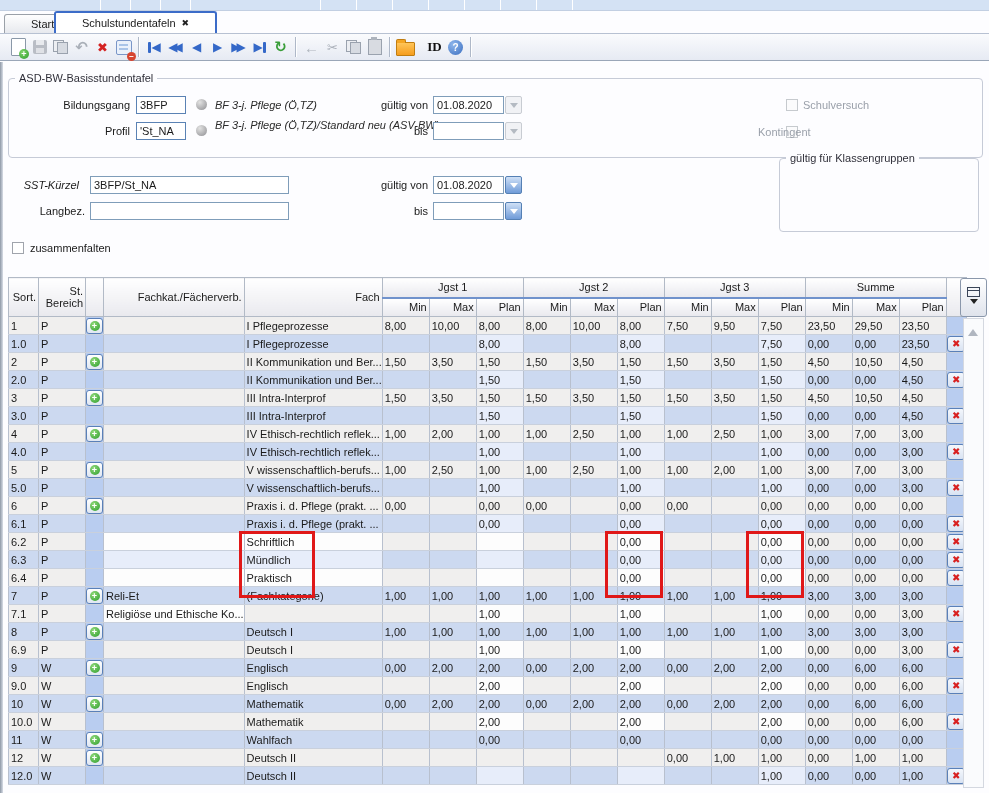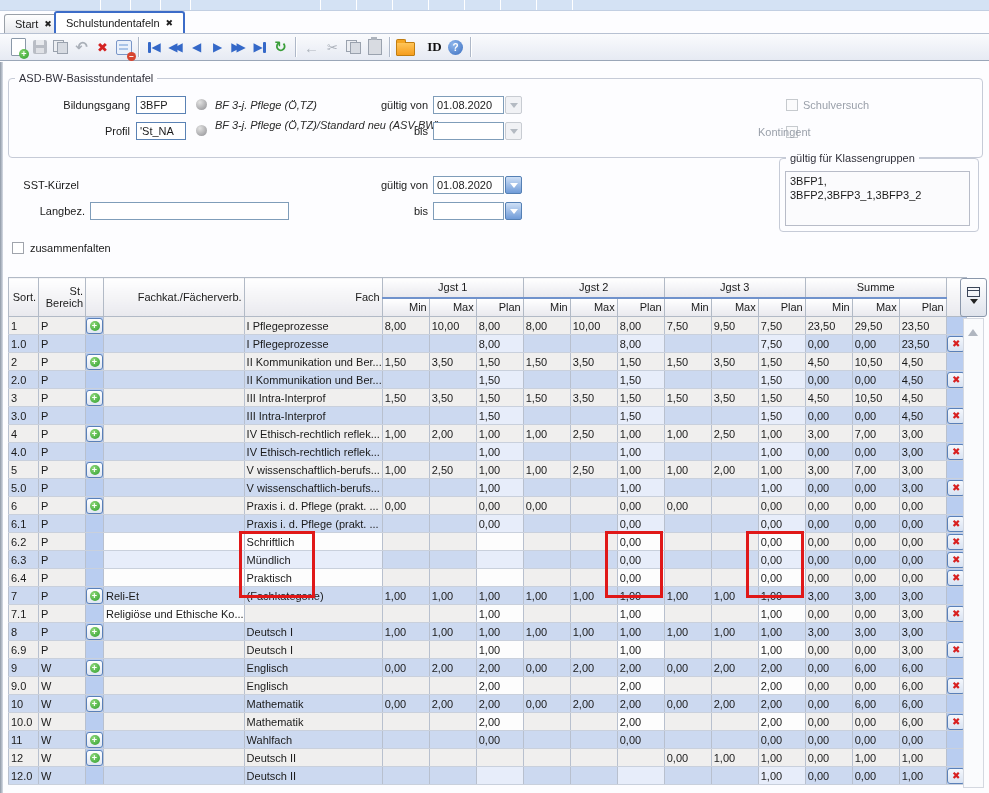--- a/index.html
+++ b/index.html
@@ -4,21 +4,21 @@
 <style>
   html,body{margin:0;padding:0;background:#fff;}
   #app{position:relative;width:989px;height:793px;overflow:hidden;
        font-family:"Liberation Sans","DejaVu Sans",sans-serif;font-size:11px;color:#1a1a1a;
        background:#fdfdff;}
   
   .top-strip{position:absolute;left:0;top:0;width:989px;height:10px;background:#d4e2f4;border-bottom:1px solid #c2cfe2;}
   .top-strip i{position:absolute;top:0;width:1px;height:10px;background:#fff;}
   
   .tabbar{position:absolute;left:0;top:11px;width:989px;height:22px;background:#fdfdff;}
-  .tab{position:absolute;display:flex;align-items:center;gap:6px;padding:0 10px;box-sizing:border-box;cursor:pointer;}
+  .tab{position:absolute;display:flex;align-items:center;gap:6px;padding:0 26px;box-sizing:border-box;cursor:pointer;}
   .tab-inactive{left:4px;top:3px;height:19px;background:linear-gradient(#fefefe,#e7e9ee);
       border:1px solid #9aa0a8;border-bottom:none;border-radius:3px 3px 0 0;}
   .tab-active{left:54px;top:0;height:22px;background:#fff;border:2px solid #3c6cc8;border-bottom:none;
       border-radius:3px 3px 0 0;z-index:2;}
   .tab .x{font-size:9px;font-weight:bold;color:#222;line-height:1;}
   
   .toolbar{position:absolute;left:0;top:33px;width:989px;height:28px;
       background:linear-gradient(#fafbfd,#e6eaf3);border-top:1px solid #b7c1d2;border-bottom:1px solid #9aa6b8;
       display:flex;align-items:center;padding-left:8px;box-sizing:border-box;}
   .tbtn{width:21px;height:21px;display:flex;align-items:center;justify-content:center;position:relative;cursor:pointer;flex:0 0 auto;}
@@ -235,34 +235,33 @@
   <span class="idesc" style="left:215px;top:119px;width:232px;">BF 3-j. Pflege (Ö,TZ)/Standard neu (ASV-BW)</span>
   <span class="flabel" style="left:330px;top:125px;width:98px;">bis</span>
   <span class="field" style="left:433px;top:122px;width:71px;"></span>
   <span class="ddbtn dd-off" style="left:505px;top:122px;"></span>
 
   <span class="cb off" style="left:786px;top:99px;"></span>
   <span class="cblabel off" style="left:803px;top:99px;">Schulversuch</span>
   <span class="cb off" style="left:786px;top:126px;"></span>
   <span class="cblabel off" style="left:758px;top:126px;">Kontingent</span>
 
-  <span class="flabel" style="left:10px;top:179px;width:69px;">SST-Kürzel</span>
+  <span class="flabel" style="left:10px;top:179px;width:69px;font-style:italic;">SST-Kürzel</span>
+  <span class="field" style="left:90px;top:176px;width:199px;">3BFP/St_NA</span>
   <span class="flabel" style="left:10px;top:205px;width:75px;">Langbez.</span>
   <span class="field" style="left:90px;top:202px;width:199px;"></span>
   <span class="flabel" style="left:330px;top:179px;width:98px;">gültig von</span>
   <span class="field" style="left:433px;top:176px;width:71px;">01.08.2020</span>
   <span class="ddbtn dd-on" style="left:505px;top:176px;"></span>
   <span class="flabel" style="left:330px;top:205px;width:98px;">bis</span>
   <span class="field" style="left:433px;top:202px;width:71px;"></span>
   <span class="ddbtn dd-on" style="left:505px;top:202px;"></span>
 
   <div class="gbox" style="left:779px;top:158px;width:198px;height:72px;">
     <span class="legend">gültig für Klassengruppen</span>
-    <div class="kg-inner">3BFP1,
-3BFP2,3BFP3_1,3BFP3_2</div>
   </div>
 
   <span class="cb" style="left:12px;top:242px;"></span>
   <span class="cblabel" style="left:30px;top:242px;">zusammenfalten</span>
 
   <div class="tblwrap">
     <table class="sst" id="sst-table">
         <colgroup>
           <col style="width: 30px;">
           <col style="width: 47px;">

